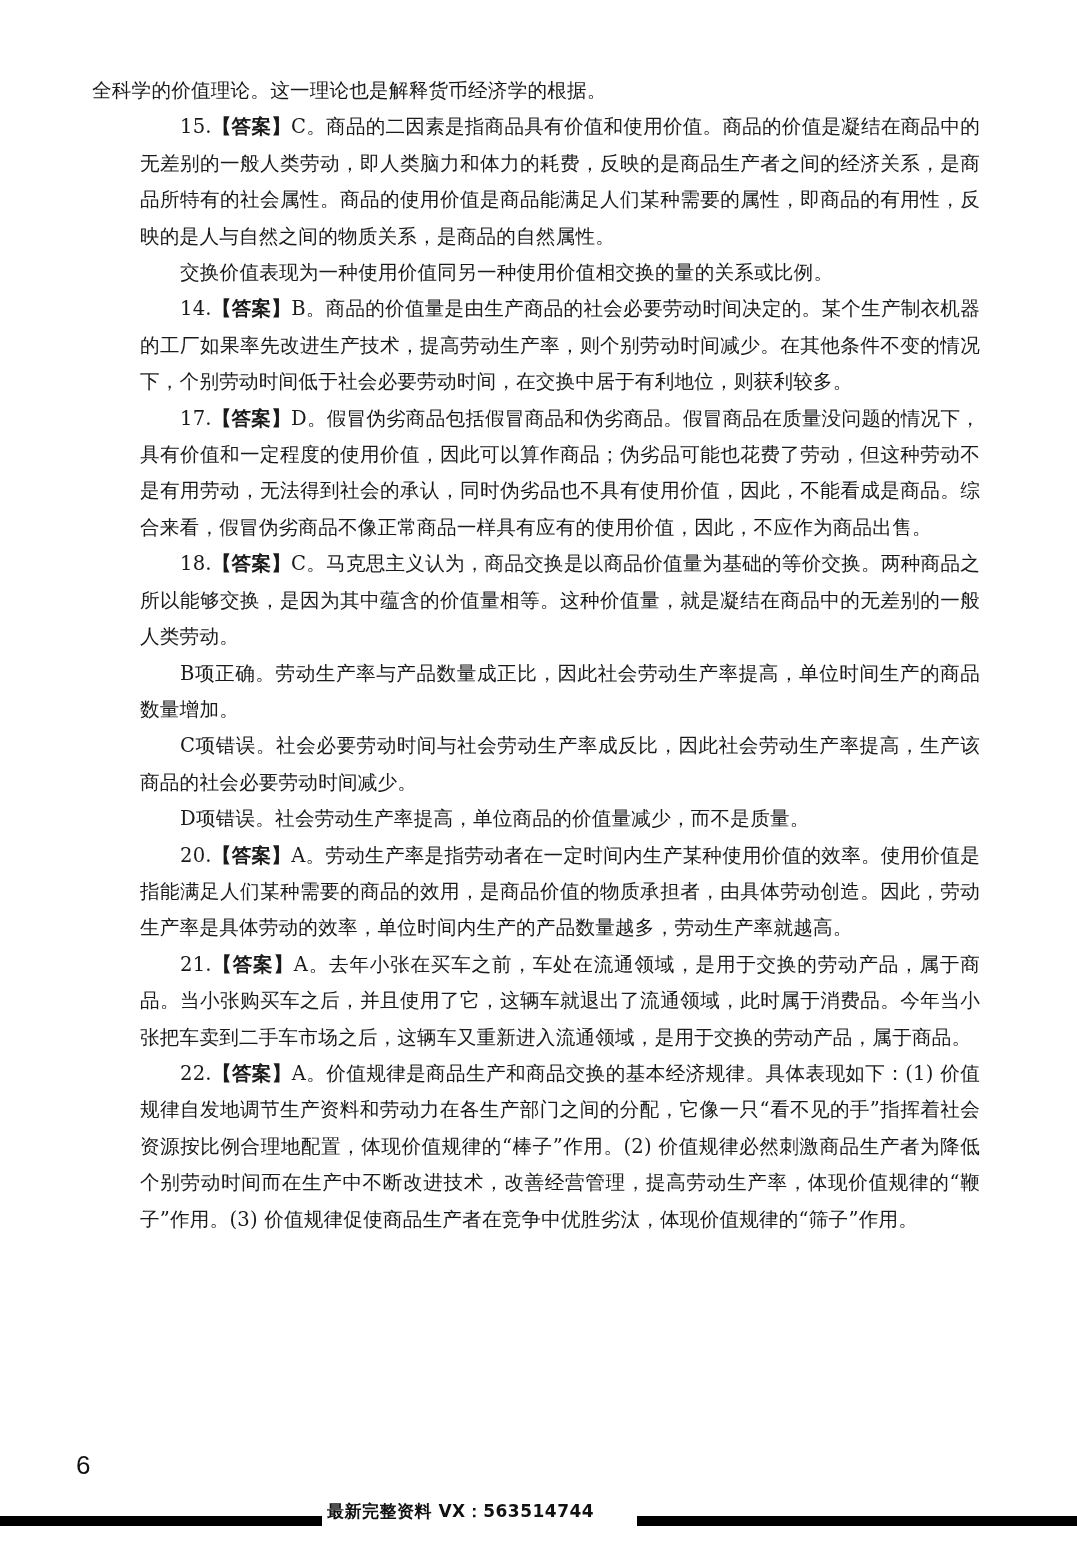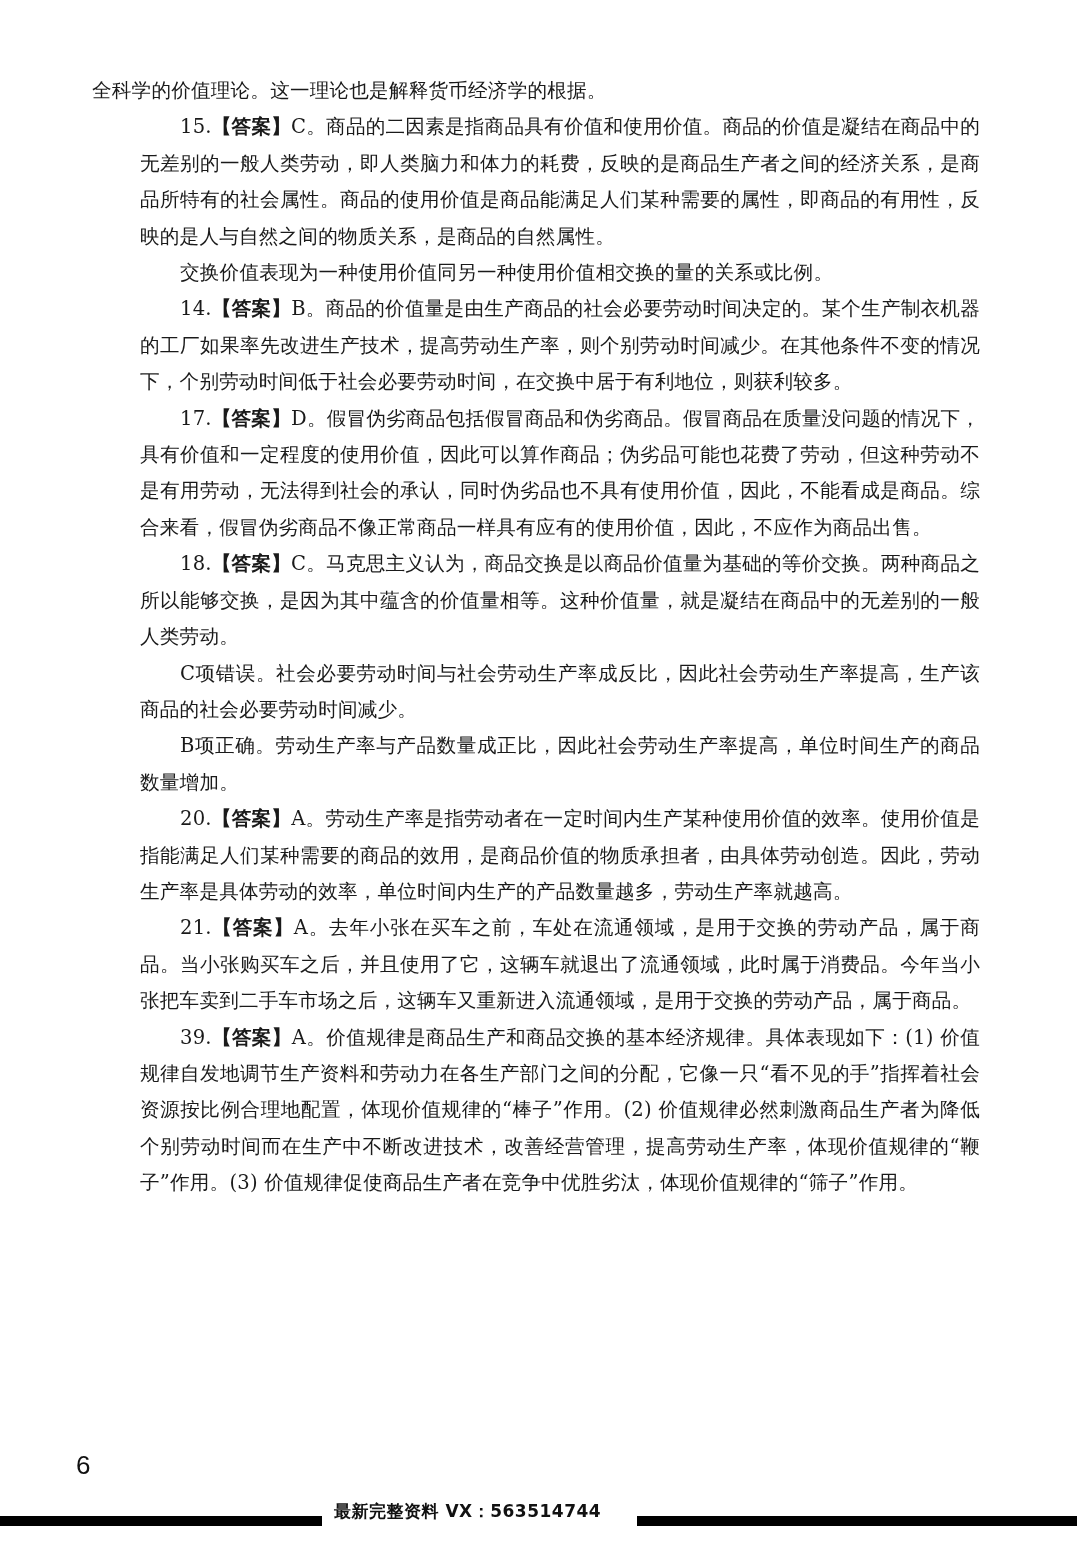--- a/index.html
+++ b/index.html
@@ -48,21 +48,21 @@
     .footer-bar {
       position: absolute;
       top: 1516px;
       height: 10px;
       background: #000;
     }
     .footer-bar.left { left: 0; width: 322px; }
     .footer-bar.right { left: 637px; width: 440px; }
     .footer-text {
       position: absolute;
-      left: 334px;
+      left: 327px;
       top: 1500px;
       font-family: "DejaVu Sans", "Liberation Sans", sans-serif;
       font-weight: bold;
       font-size: 17px;
       color: #111;
       white-space: nowrap;
       letter-spacing: 0.5px;
     }
   </style>
 </head>
@@ -89,38 +89,41 @@
   <p class="para indent">
     <span>17.</span><span class="ans-label">【答案】</span><span>D。假冒伪劣商品包括假冒商品和伪劣商品。假冒商品在质量没问题的情况下，具有价值和一定程度的使用价值，因此可以算作商品；伪劣品可能也花费了劳动，但这种劳动不是有用劳动，无法得到社会的承认，同时伪劣品也不具有使用价值，因此，不能看成是商品。综合来看，假冒伪劣商品不像正常商品一样具有应有的使用价值，因此，不应作为商品出售。</span>
   </p>
 
   <p class="para indent">
     <span>18.</span><span class="ans-label">【答案】</span><span>C。马克思主义认为，商品交换是以商品价值量为基础的等价交换。两种商品之所以能够交换，是因为其中蕴含的价值量相等。这种价值量，就是凝结在商品中的无差别的一般人类劳动。</span>
   </p>
 
 
   <p class="para indent">
+    <span>B项正确。劳动生产率与产品数量成正比，因此社会劳动生产率提高，单位时间生产的商品数量增加。</span>
+  </p>
+
+  <p class="para indent">
     <span>C项错误。社会必要劳动时间与社会劳动生产率成反比，因此社会劳动生产率提高，生产该商品的社会必要劳动时间减少。</span>
   </p>
 
   <p class="para indent">
-    <span>B项正确。劳动生产率与产品数量成正比，因此社会劳动生产率提高，单位时间生产的商品数量增加。</span>
+    <span>D项错误。社会劳动生产率提高，单位商品的价值量减少，而不是质量。</span>
   </p>
-
 
   <p class="para indent">
     <span>20.</span><span class="ans-label">【答案】</span><span>A。劳动生产率是指劳动者在一定时间内生产某种使用价值的效率。使用价值是指能满足人们某种需要的商品的效用，是商品价值的物质承担者，由具体劳动创造。因此，劳动生产率是具体劳动的效率，单位时间内生产的产品数量越多，劳动生产率就越高。</span>
   </p>
 
   <p class="para indent">
     <span>21.</span><span class="ans-label">【答案】</span><span>A。去年小张在买车之前，车处在流通领域，是用于交换的劳动产品，属于商品。当小张购买车之后，并且使用了它，这辆车就退出了流通领域，此时属于消费品。今年当小张把车卖到二手车市场之后，这辆车又重新进入流通领域，是用于交换的劳动产品，属于商品。</span>
   </p>
 
   <p class="para indent">
-    <span>39.</span><span class="ans-label">【答案】</span><span>A。价值规律是商品生产和商品交换的基本经济规律。具体表现如下：(1) 价值规律自发地调节生产资料和劳动力在各生产部门之间的分配，它像一只“看不见的手”指挥着社会资源按比例合理地配置，体现价值规律的“棒子”作用。(2) 价值规律必然刺激商品生产者为降低个别劳动时间而在生产中不断改进技术，改善经营管理，提高劳动生产率，体现价值规律的“鞭子”作用。(3) 价值规律促使商品生产者在竞争中优胜劣汰，体现价值规律的“筛子”作用。</span>
+    <span>22.</span><span class="ans-label">【答案】</span><span>A。价值规律是商品生产和商品交换的基本经济规律。具体表现如下：(1) 价值规律自发地调节生产资料和劳动力在各生产部门之间的分配，它像一只“看不见的手”指挥着社会资源按比例合理地配置，体现价值规律的“棒子”作用。(2) 价值规律必然刺激商品生产者为降低个别劳动时间而在生产中不断改进技术，改善经营管理，提高劳动生产率，体现价值规律的“鞭子”作用。(3) 价值规律促使商品生产者在竞争中优胜劣汰，体现价值规律的“筛子”作用。</span>
   </p>
 </main>
 
 <div class="page-number">6</div>
 
 <div class="footer-bar left"></div>
 <div class="footer-text">最新完整资料 VX：563514744</div>
 <div class="footer-bar right"></div>
 
 </body></html>

